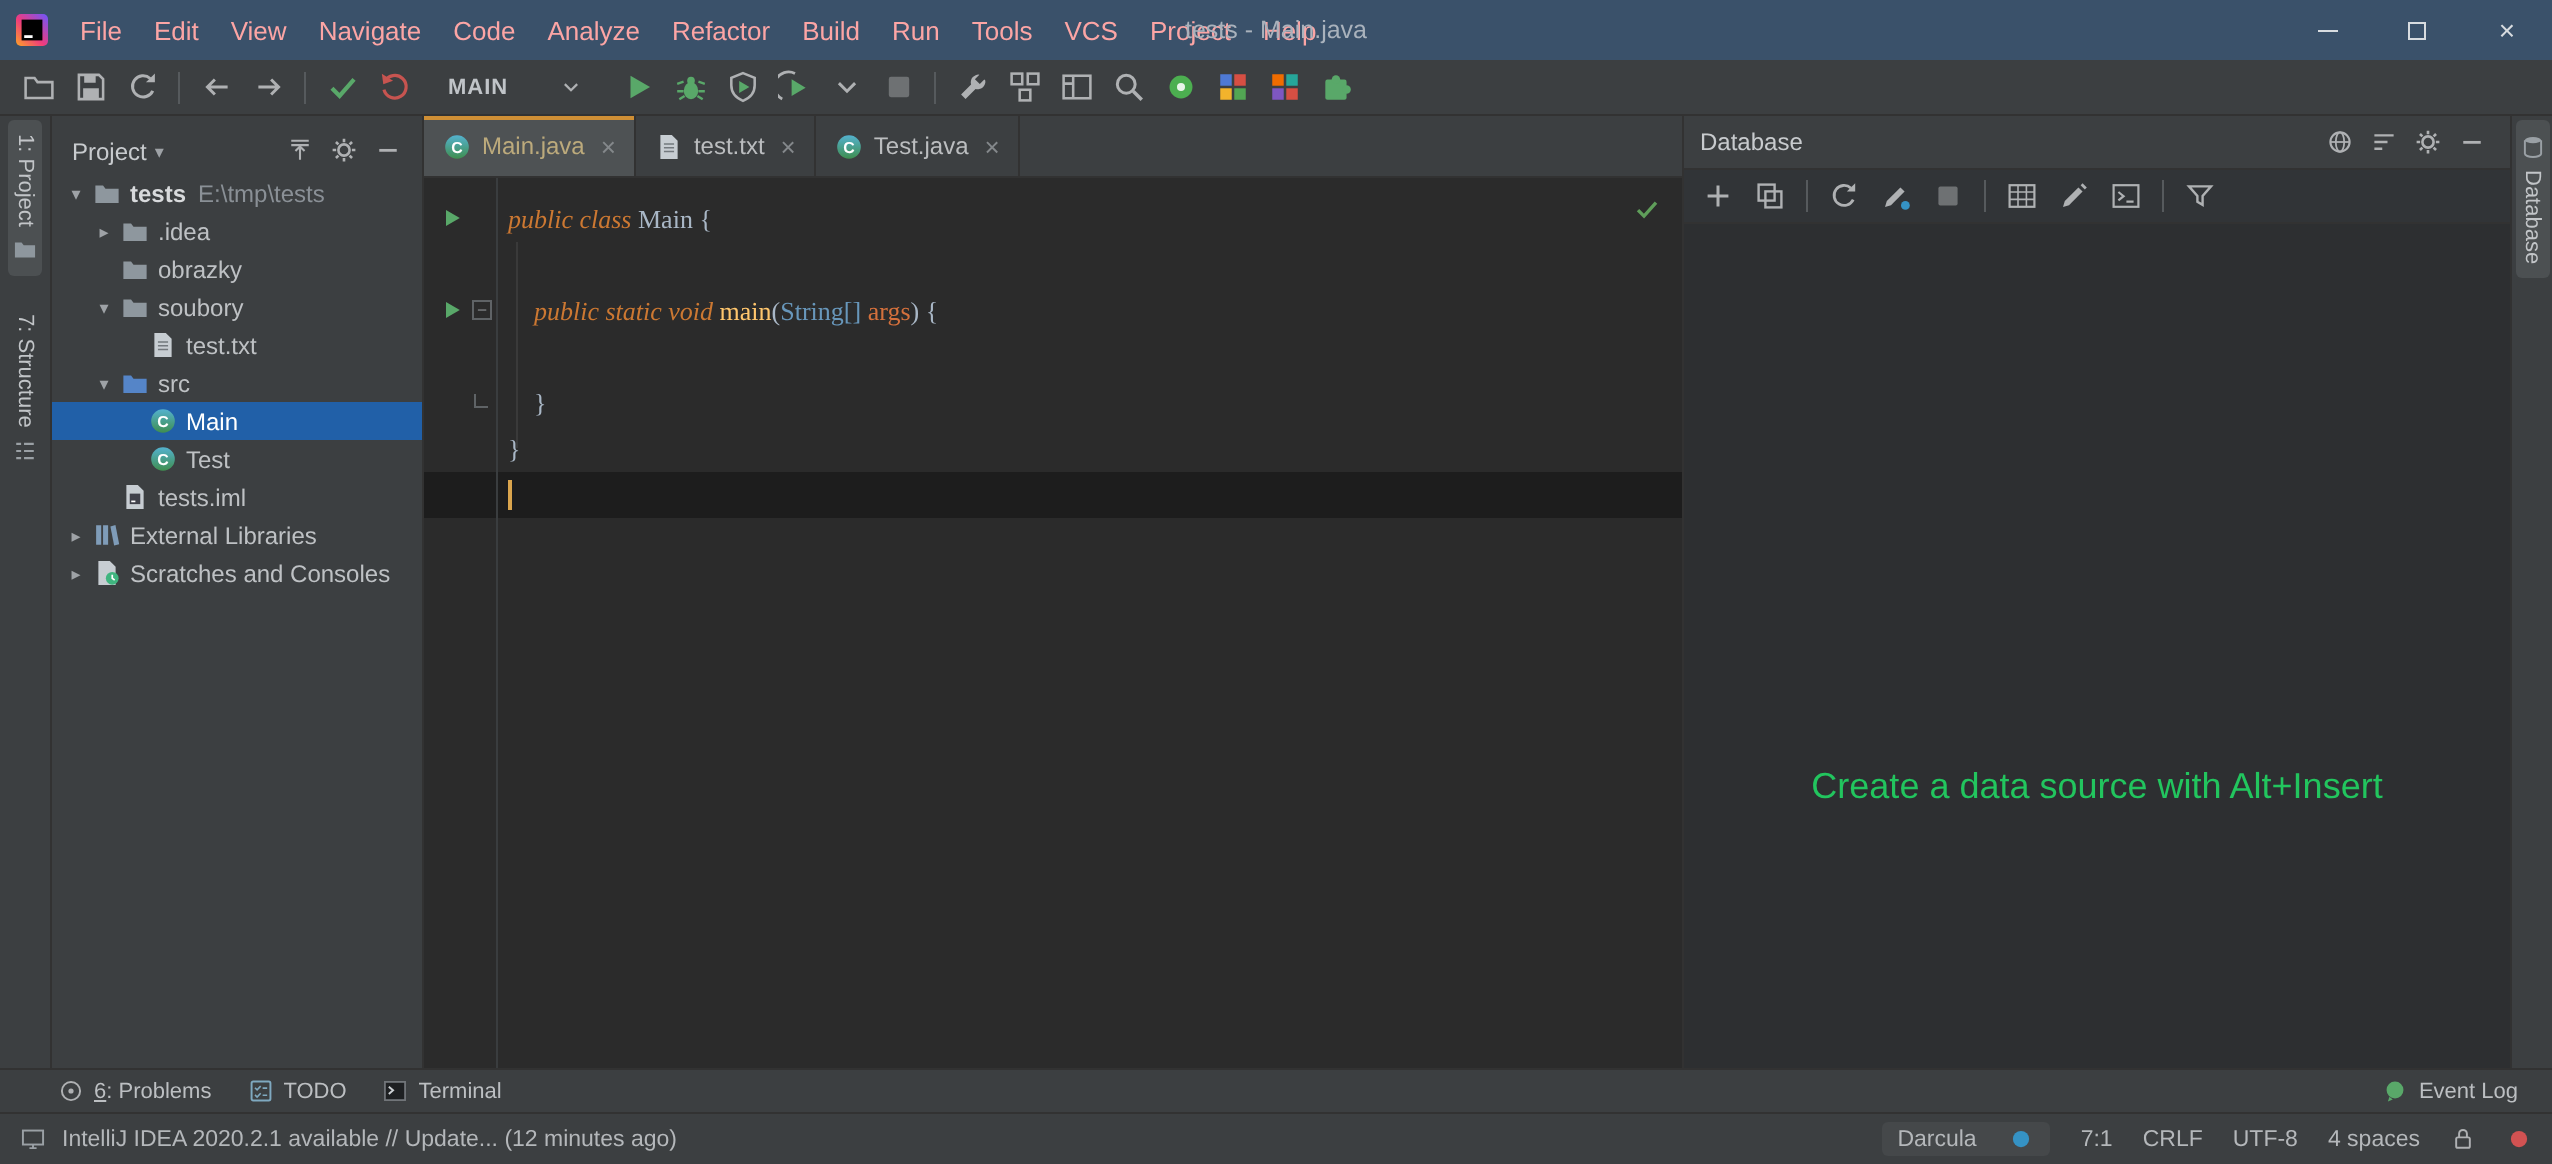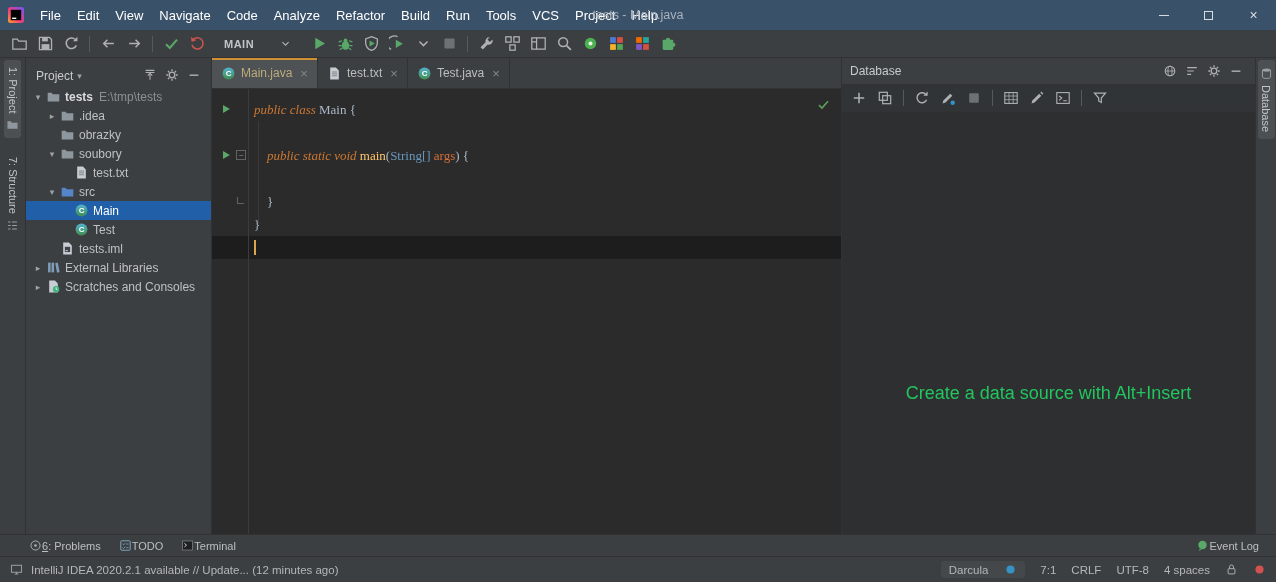--- a/index.html
+++ b/index.html
@@ -5,21 +5,21 @@
   *{margin:0;padding:0;box-sizing:border-box}
   html,body{width:1276px;height:582px;overflow:hidden;background:#2b2b2b}
   .app{width:1276px;height:582px;display:flex;flex-direction:column;font-family:"Liberation Sans",sans-serif;font-size:12px;color:#bbbdbf;user-select:none}
   svg{display:block}
 
   
   .titlebar{height:30px;background:#3a516a;display:flex;align-items:center;padding-left:8px;position:relative;flex:none}
   .logo{width:16px;height:16px;margin-right:8px}
   .logo svg{width:16px;height:16px}
   .menu{display:flex}
-  .menu-item{padding:4px 8px;font-size:13px;color:#ffffff;border-radius:2px}
+  .menu-item{padding:4px 8px;font-size:13px;color:#fca5a5;border-radius:2px}
   .win-title{position:absolute;left:50%;transform:translateX(-50%);color:#a9b2bc;font-size:12.5px;pointer-events:none}
   .win-controls{position:absolute;right:0;top:0;height:100%;display:flex}
   .win-btn{width:45px;height:100%;display:flex;align-items:center;justify-content:center;color:#d8dce0;font-size:14px}
   .min-glyph{width:10px;height:1px;background:#d8dce0}
   .max-glyph{width:9px;height:9px;border:1px solid #d8dce0}
 
   
   .toolbar{height:28px;background:#3c3f41;border-bottom:1px solid #323232;display:flex;align-items:center;padding-left:6px;flex:none}
   .tbtn{width:26px;height:24px;display:flex;align-items:center;justify-content:center;border-radius:3px}
   .tbtn svg{width:17px;height:17px}
@@ -88,21 +88,21 @@
   .db-panel{width:414px;background:#2d2f31;border-left:1px solid #323232;display:flex;flex-direction:column;flex:none}
   .db-header{height:27px;background:#3c3f41;border-bottom:1px solid #323232;display:flex;align-items:center;padding:0 8px;font-size:12px;color:#c8cbce;flex:none}
   .db-toolbar{height:27px;background:#313437;border-bottom:1px solid #323232;display:flex;align-items:center;padding:0 4px;flex:none}
   .db-toolbar .tbtn svg{width:16px;height:16px}
   .db-empty{flex:1;display:flex;justify-content:center;align-items:center;padding-top:140px;color:#22c55e;font-size:18px}
 
   
   .bottom-bar{height:22px;background:#3c3f41;border-top:1px solid #323232;display:flex;align-items:center;font-size:11px;color:#bcbfc2;padding:0 8px;flex:none}
   .bar-left{display:flex;align-items:center;height:100%;margin-left:12px}
   .bar-right{margin-left:auto;display:flex;align-items:center;height:100%}
-  .bbtn{display:flex;align-items:center;padding:0 9px;height:100%}
+  .bbtn{display:flex;align-items:center;gap:5px;padding:0 9px;height:100%}
   .bbtn svg{width:13px;height:13px}
   .status-bar{height:26px;background:#3c3f41;border-top:1px solid #323232;display:flex;align-items:center;padding:0 10px;font-size:11.5px;color:#b4b7ba;gap:8px;flex:none}
   .sb-ico{width:13px;height:13px}
   .sb-ico svg{width:13px;height:13px}
   .sb-right{margin-left:auto;display:flex;align-items:center;gap:15px}
   .theme-widget{display:flex;align-items:flex-end;gap:16px;background:#45484a;border-radius:3px;padding:2px 8px}
 </style>
 </head>
 <body>
 

